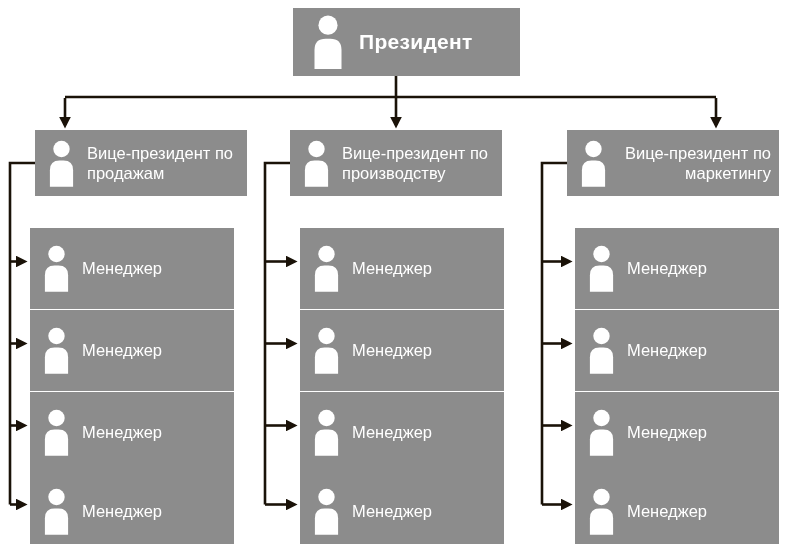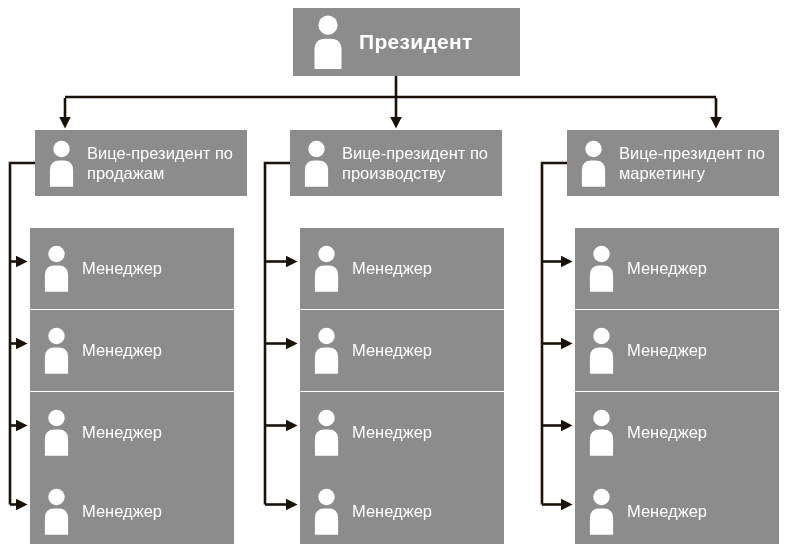--- a/index.html
+++ b/index.html
@@ -26,21 +26,21 @@
   }
   .node .label { font-size: 16.5px; line-height: 1.22; }
   .person { flex: 0 0 auto; display: block; }
 
   .president { left: 293px; top: 8px; width: 227px; height: 68px; gap: 14px; padding-left: 18px; }
   .president .label { font-size: 21px; font-weight: bold; letter-spacing: .3px; }
 
   .vp  { top: 130px; width: 212px; height: 66px; }
   .vp0 { left: 35px; }
   .vp1 { left: 290px; align-items: center; }
-  .vp2 { left: 567px; }
+  .vp2 { left: 567px; text-align: right; }
 
   .mgr   { width: 204px; height: 81px; }
   .mcol0 { left: 30px; }
   .mcol1 { left: 300px; }
   .mcol2 { left: 575px; }
   .mrow0 { top: 228px; }
   .mrow1 { top: 310px; }
   .mrow2 { top: 392px; }
   .mrow3 { top: 471px; }
 </style>

